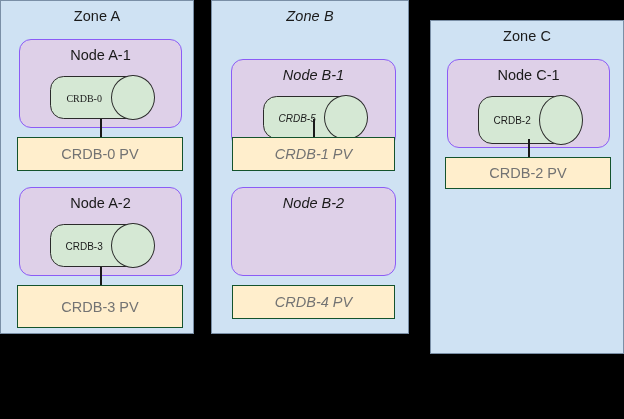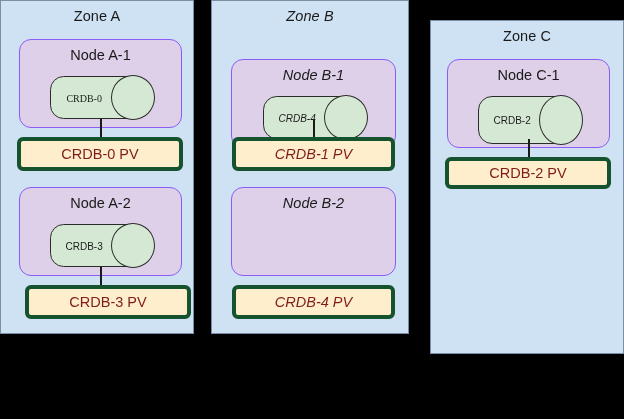--- a/index.html
+++ b/index.html
@@ -91,28 +91,28 @@
     text-align: center;
     font-size: 10px;
     color: #1a1a1a;
     z-index: 3;
   }
 
   
   .pv {
     position: absolute;
     background: #ffeecc;
-    border: 4px solid #14532d;
-    border-radius: 6px;
+    border: 1px solid #14532d;
+    border-radius: 0;
     box-sizing: border-box;
     display: flex;
     align-items: center;
     justify-content: center;
     font-size: 14.5px;
-    color: #7f1d1d;
+    color: #737373;
   }
 
   
   .connector {
     position: absolute;
     width: 2px;
     background: #1a1a1a;
   }
 </style>
 </head>
@@ -136,32 +136,32 @@
 
     <div class="node" style="left:18px; top:186px; width:163px; height:89px;">
       <div class="node-title">Node A-2</div>
       <div class="cyl" style="left:30px; top:36px; width:104px; height:43px;">
         <div class="cyl-body"></div>
         <div class="cyl-cap"></div>
         <div class="cyl-label">CRDB-3</div>
       </div>
     </div>
     <div class="connector" style="left:99px; top:266px; height:20px;"></div>
-    <div class="pv" style="left:16px; top:284px; width:166px; height:34px;margin-left:8px;">CRDB-3 PV</div>
+    <div class="pv" style="left:16px; top:284px; width:166px; height:43px;">CRDB-3 PV</div>
   </div>
 
   <div class="zone" style="left:211px; width:198px;font-style:italic;">
     <div class="zone-title">Zone B</div>
 
     <div class="node" style="left:19px; top:38px; width:165px; height:89px;margin-top:20px;">
       <div class="node-title">Node B-1</div>
       <div class="cyl" style="left:31px; top:36px; width:104px; height:43px;">
         <div class="cyl-body"></div>
         <div class="cyl-cap"></div>
-        <div class="cyl-label">CRDB-4</div>
+        <div class="cyl-label">CRDB-5</div>
       </div>
     </div>
     <div class="connector" style="left:101px; top:118px; height:20px;"></div>
     <div class="pv" style="left:20px; top:136px; width:163px; height:34px;">CRDB-1 PV</div>
 
     <div class="node" style="left:19px; top:186px; width:165px; height:89px;">
       <div class="node-title">Node B-2</div>
     </div>
     <div class="pv" style="left:20px; top:284px; width:163px; height:34px;">CRDB-4 PV</div>
   </div>

